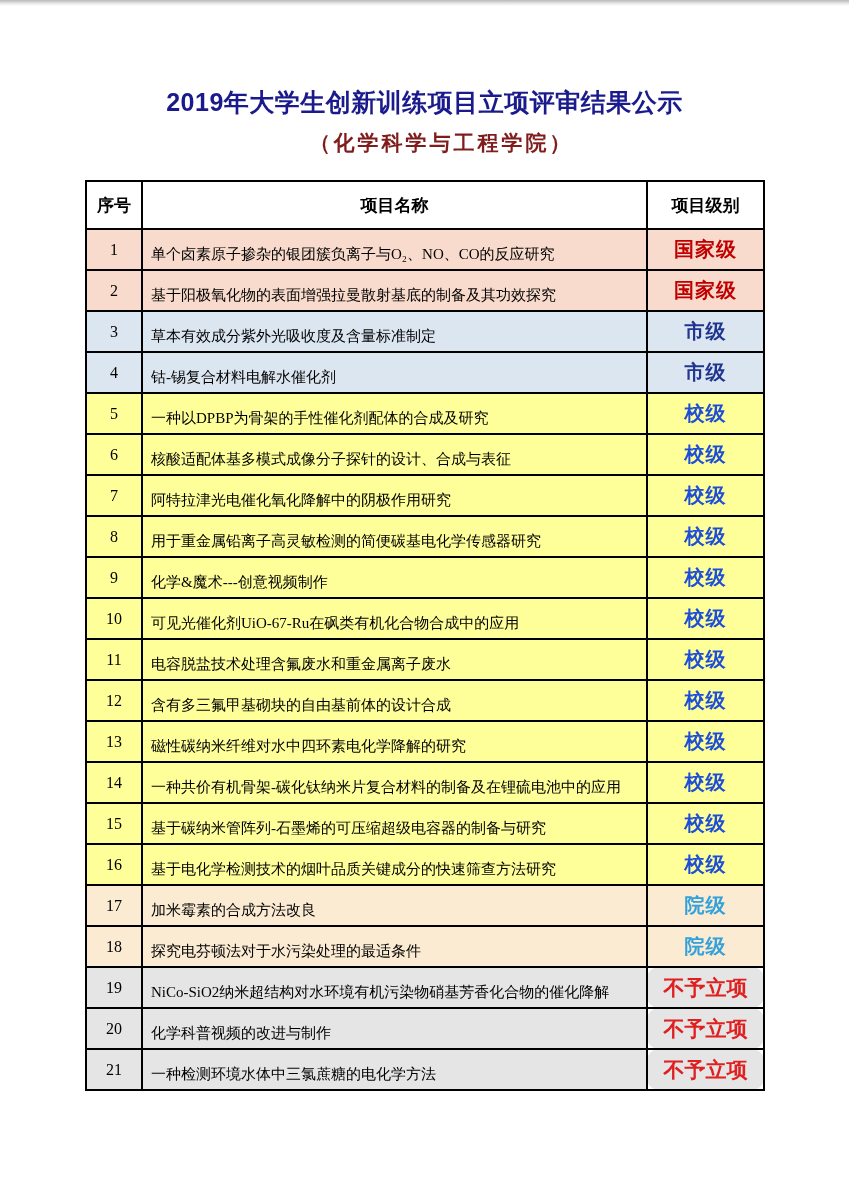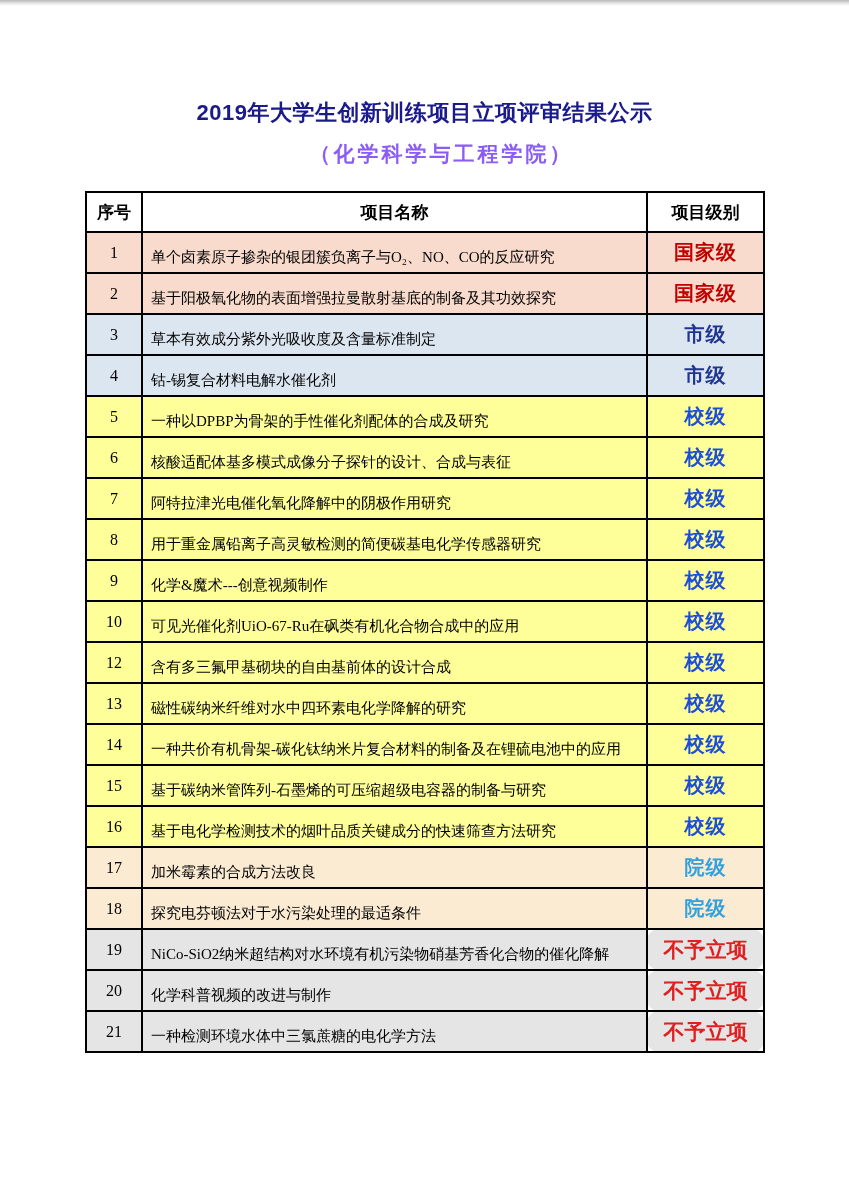--- a/index.html
+++ b/index.html
@@ -18,54 +18,54 @@
     top: 0; left: 0;
     width: 849px; height: 6px;
     background: linear-gradient(180deg, #b9b9b9 0%, #e9e9e9 60%, #ffffff 100%);
   }
   .page {
     position: relative;
     width: 849px;
     height: 1200px;
   }
   h1.title {
-    margin: 12px;
+    margin: 0;
     padding-top: 86px;
     text-align: center;
-    font-size: 22px;
+    font-size: 25px;
     font-weight: bold;
     color: #1a1a8c;
     letter-spacing: 0.5px;
     font-family: "Liberation Sans", "DejaVu Sans", sans-serif;
   }
   h2.subtitle {
     margin: 10px 0 0 0;
     text-align: center;
     font-size: 21px;
     font-weight: bold;
-    color: #8b5cf6;
+    color: #7f1d1d;
     letter-spacing: 3px;
     font-family: "Liberation Serif", "DejaVu Serif", serif;
     padding-left: 34px;
   }
   table.results {
     border-collapse: collapse;
     margin: 23px 0 0 85px;
     width: 678px;
     table-layout: fixed;
   }
   table.results th, table.results td {
     border: 2px solid #000000;
     box-sizing: border-box;
   }
   col.col-idx   { width: 56px; }
   col.col-name  { width: 505px; }
   col.col-level { width: 117px; }
   tr.head-row th {
-    height: 40px;
+    height: 48px;
     background: #ffffff;
     color: #000000;
     font-size: 17px;
     font-weight: bold;
     text-align: center;
     font-family: "Liberation Sans", "DejaVu Sans", sans-serif;
   }
   tbody tr { height: 41px; }
   td.c-idx {
     text-align: center;
@@ -165,20 +165,25 @@
     <td class="c-idx">9</td>
     <td class="c-name">化学&amp;魔术---创意视频制作</td>
     <td class="c-level">校级</td>
   </tr>
         <tr class="lv-school">
     <td class="c-idx">10</td>
     <td class="c-name">可见光催化剂UiO-67-Ru在砜类有机化合物合成中的应用</td>
     <td class="c-level">校级</td>
   </tr>
         <tr class="lv-school">
+    <td class="c-idx">11</td>
+    <td class="c-name">电容脱盐技术处理含氟废水和重金属离子废水</td>
+    <td class="c-level">校级</td>
+  </tr>
+        <tr class="lv-school">
     <td class="c-idx">12</td>
     <td class="c-name">含有多三氟甲基砌块的自由基前体的设计合成</td>
     <td class="c-level">校级</td>
   </tr>
         <tr class="lv-school">
     <td class="c-idx">13</td>
     <td class="c-name">磁性碳纳米纤维对水中四环素电化学降解的研究</td>
     <td class="c-level">校级</td>
   </tr>
         <tr class="lv-school">

